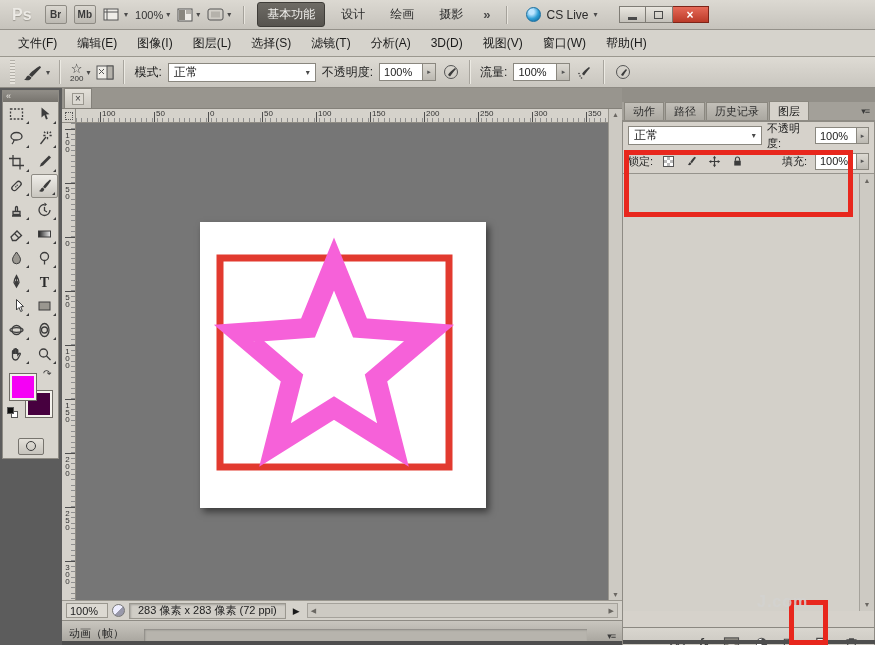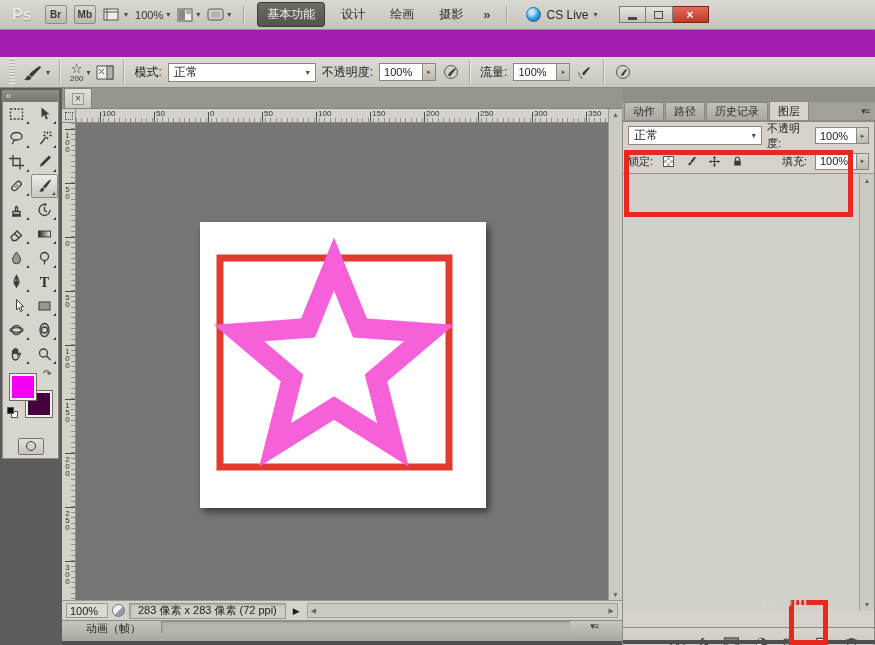--- a/index.html
+++ b/index.html
@@ -1,18 +1,18 @@
 <!DOCTYPE html>
 <html><head>
 <meta charset="utf-8">
 <style>
   * { margin:0; padding:0; box-sizing:border-box; }
   html,body { background:#444; }
   body { font-family:"Liberation Sans","DejaVu Sans",sans-serif; }
-  .app { position:relative; width:875px; height:645px; background:#a21caf; overflow:hidden;
+  .app { position:relative; width:875px; height:645px; background:#0369a1; overflow:hidden;
          font-size:12px; color:#1c1c1c; }
 
   
   .titlebar { position:absolute; left:0; top:0; width:875px; height:30px;
     background:linear-gradient(#dcd9d2,#c6c3bc); border-bottom:1px solid #94918a;
     display:flex; align-items:center; padding:0 6px; gap:7px; }
   .ps-logo { font-weight:bold; font-size:16px; color:#eceae5; text-shadow:0 1px 1px #9a978f; padding:0 6px; }
   .tb-btn { height:19px; min-width:22px; padding:0 3px; background:linear-gradient(#dad7d0,#bcb9b2);
     border:1px solid #8e8b84; border-radius:2px; font-size:10px; font-weight:bold; color:#3a3a3a;
     display:flex; align-items:center; justify-content:center; }
@@ -123,21 +123,21 @@
     display:flex; align-items:center; padding:0 3px; color:#222; }
   .st-clock { width:13px; height:13px; border-radius:50%; border:1px solid #777; position:relative;
     background:linear-gradient(135deg,#eef 0 50%,#99a 50%); }
   .st-info { height:16px; border:1px solid #9a978f; background:#d0cdc6; font-size:11px; color:#222;
     display:flex; align-items:center; padding:0 8px; box-shadow:inset 1px 1px 2px rgba(0,0,0,.2); }
   .st-play { font-size:9px; color:#1a1a1a; padding:0 3px; }
   .h-scroll { flex:1; height:15px; background:#cdcac3; border:1px solid #a5a29b;
     display:flex; align-items:center; justify-content:space-between; font-size:7px; color:#6a6762; padding:0 3px; }
   .animbar { position:absolute; left:0; top:532px; width:560px; height:21px;
     background:linear-gradient(#c9c6bf,#aaa7a0); border-top:1px solid #8e8b84;
-    display:flex; align-items:flex-start; padding:0 24px; gap:20px; }
+    display:flex; align-items:flex-end; padding:0 7px; gap:20px; }
   .animbar .alabel { font-size:11px; color:#2a2a2a; }
   .animbar .atrack { flex:1; height:12px; background:#b7b4ad; box-shadow:inset 1px 1px 2px rgba(0,0,0,.25); }
   .animbar .amenu { font-size:9px; color:#3c3c3c; letter-spacing:-1px; }
   .doc-bottom { position:absolute; left:0; top:553px; width:560px; height:4px; background:#4e4e4e; }
 
   
   .right-dock { position:absolute; left:622px; top:88px; width:253px; height:557px; background:#928f88; }
   .panel-tabs { position:absolute; left:0; top:14px; width:253px; height:19px; background:#a3a099;
     border-bottom:1px solid #8e8b84; display:flex; align-items:flex-end; padding-left:2px; }
   .ptab { height:18px; padding:0 8px; font-size:11px; color:#2e2e2e; background:linear-gradient(#c3c0b9,#aaa7a0);
@@ -245,20 +245,33 @@
       <span class="win-btn win-min">
           <i></i>
         </span>
       <span class="win-btn win-max">
           <i></i>
         </span>
       <span class="win-btn win-close">×</span>
     </span>
   </div>
 
+  <div class="menubar">
+    <span class="menu-item">文件(F)</span>
+    <span class="menu-item">编辑(E)</span>
+    <span class="menu-item">图像(I)</span>
+    <span class="menu-item">图层(L)</span>
+    <span class="menu-item">选择(S)</span>
+    <span class="menu-item">滤镜(T)</span>
+    <span class="menu-item">分析(A)</span>
+    <span class="menu-item">3D(D)</span>
+    <span class="menu-item">视图(V)</span>
+    <span class="menu-item">窗口(W)</span>
+    <span class="menu-item">帮助(H)</span>
+  </div>
 
   <div class="optionsbar">
     <span class="ob-grip"></span>
     <span class="tb-group">
       <svg width="22" height="18" viewBox="0 0 22 18">
           <path d="M19 3 C15 5 10 9 8 12 L11 14 C13.5 11.5 17.5 7 20 4.5 Z" fill="#3c3c3c"></path>
           <path d="M7.5 12.5 C5 13 5.5 16 3 16.5 C5 18 10 17.5 10.5 14.5 Z" fill="#3c3c3c"></path>
         </svg>
       <span class="dd">▾</span>
     </span>

